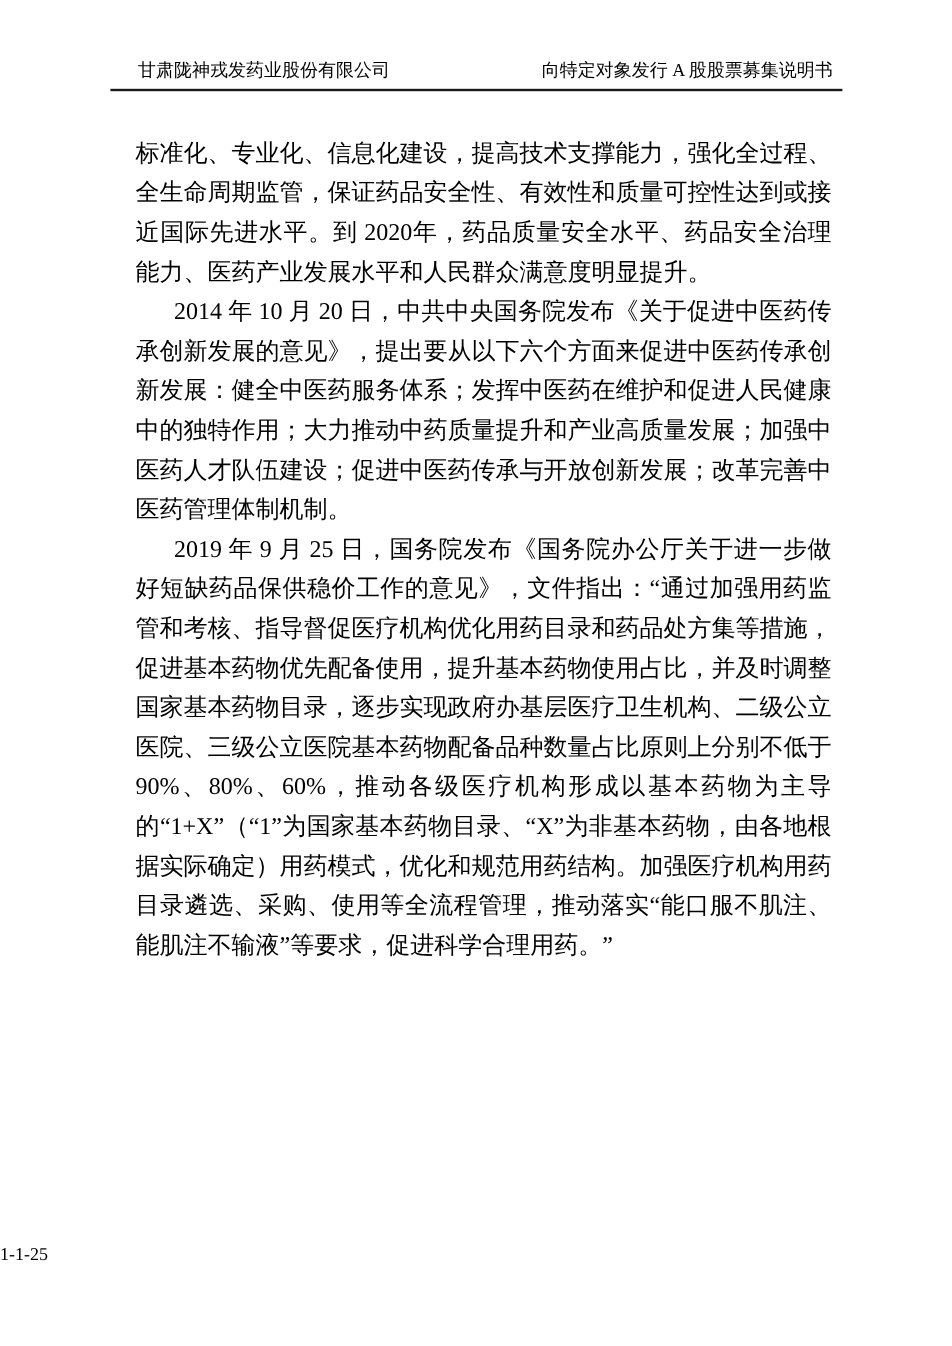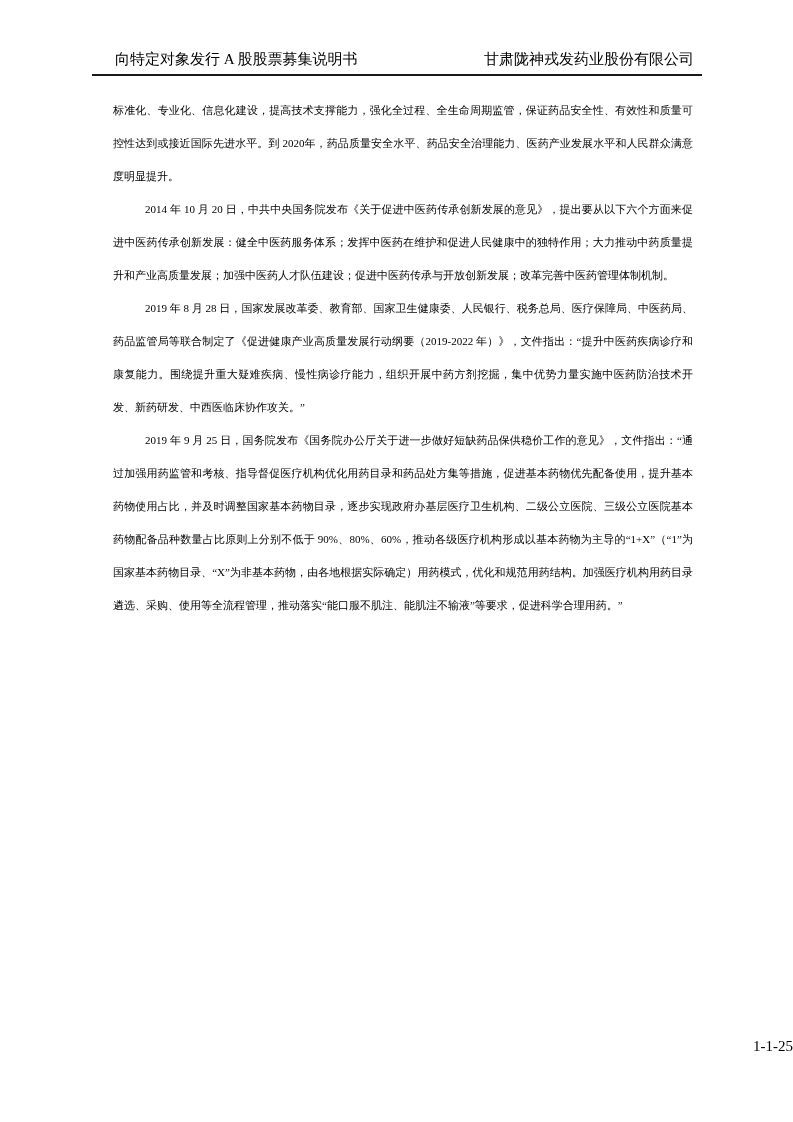--- a/index.html
+++ b/index.html
@@ -26,60 +26,59 @@
     justify-content: space-between;
     align-items: flex-end;
     border-bottom: 2px solid #1a1a1a;
     padding: 0 8px 6px 23px;
     font-size: 15px;
     line-height: 18px;
     white-space: nowrap;
   }
   .content {
     position: absolute;
-    top: 94px;
+    top: 112px;
     left: 113px;
     width: 580px;
-    font-size: 11px;
+    font-size: 20px;
     line-height: 33px;
     text-align: justify;
   }
   .para {
     margin: 0;
     padding: 0;
     text-indent: 32px;
   }
   .para.continuation {
     text-indent: 0;
   }
   .footer {
     position: absolute;
     top: 1036px;
     left: 0;
     width: 793px;
-    text-align: right;
+    text-align: left;
     font-size: 15px;
     line-height: 20px;
     font-family: Liberation Serif, serif;
   }
 </style>
 </head>
 <body>
 
 <div class="page">
 
   <div class="header">
+    <span>甘肃陇神戎发药业股份有限公司</span>
     <span>向特定对象发行 A 股股票募集说明书</span>
-    <span>甘肃陇神戎发药业股份有限公司</span>
   </div>
 
   <div class="content">
     <p class="para continuation">标准化、专业化、信息化建设，提高技术支撑能力，强化全过程、全生命周期监管，保证药品安全性、有效性和质量可控性达到或接近国际先进水平。到 2020年，药品质量安全水平、药品安全治理能力、医药产业发展水平和人民群众满意度明显提升。</p>
     <p class="para">2014 年 10 月 20 日，中共中央国务院发布《关于促进中医药传承创新发展的意见》，提出要从以下六个方面来促进中医药传承创新发展：健全中医药服务体系；发挥中医药在维护和促进人民健康中的独特作用；大力推动中药质量提升和产业高质量发展；加强中医药人才队伍建设；促进中医药传承与开放创新发展；改革完善中医药管理体制机制。</p>
-    <p class="para">2019 年 8 月 28 日，国家发展改革委、教育部、国家卫生健康委、人民银行、税务总局、医疗保障局、中医药局、药品监管局等联合制定了《促进健康产业高质量发展行动纲要（2019-2022 年）》，文件指出：“提升中医药疾病诊疗和康复能力。围绕提升重大疑难疾病、慢性病诊疗能力，组织开展中药方剂挖掘，集中优势力量实施中医药防治技术开发、新药研发、中西医临床协作攻关。”</p>
     <p class="para">2019 年 9 月 25 日，国务院发布《国务院办公厅关于进一步做好短缺药品保供稳价工作的意见》，文件指出：“通过加强用药监管和考核、指导督促医疗机构优化用药目录和药品处方集等措施，促进基本药物优先配备使用，提升基本药物使用占比，并及时调整国家基本药物目录，逐步实现政府办基层医疗卫生机构、二级公立医院、三级公立医院基本药物配备品种数量占比原则上分别不低于 90%、80%、60%，推动各级医疗机构形成以基本药物为主导的“1+X”（“1”为国家基本药物目录、“X”为非基本药物，由各地根据实际确定）用药模式，优化和规范用药结构。加强医疗机构用药目录遴选、采购、使用等全流程管理，推动落实“能口服不肌注、能肌注不输液”等要求，促进科学合理用药。”</p>
   </div>
 
   <div class="footer">
     <span>1-1-25</span>
   </div>
 
 </div>
 
 </body></html>

